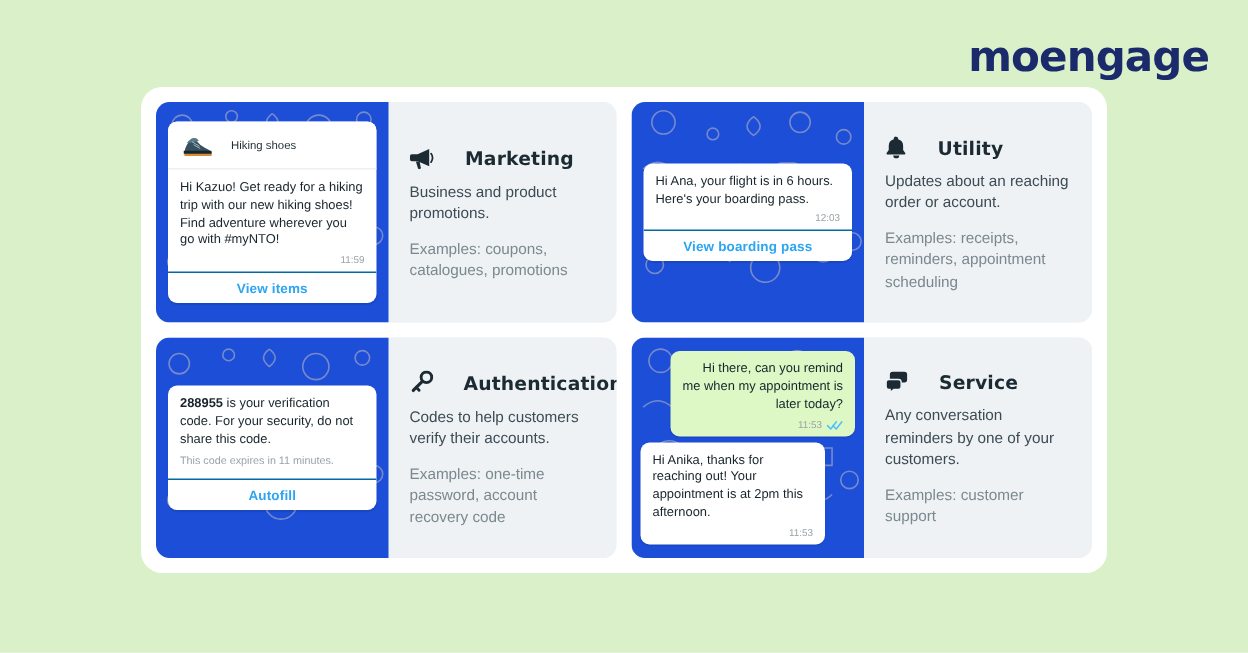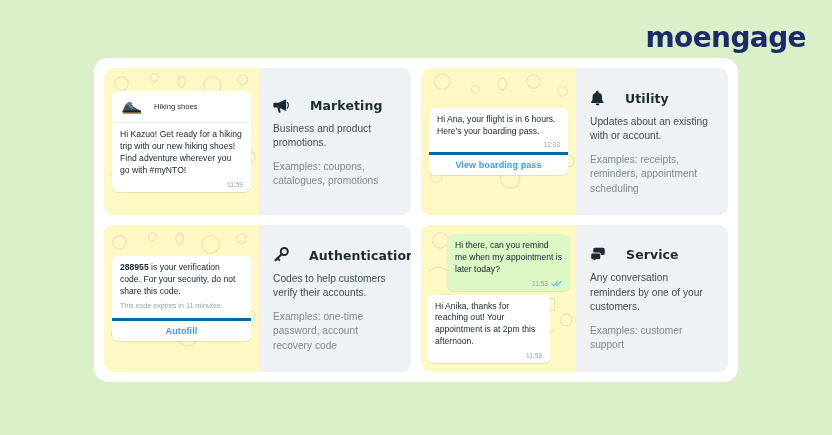--- a/index.html
+++ b/index.html
@@ -40,21 +40,21 @@
   
   .card {
     display: flex;
     border-radius: 9px;
     overflow: hidden;
     background: #eef2f5;
   }
   .chat-pane {
     position: relative;
     width: 50.5%;
-    background: #fef9c3;
+    background: #1d4ed8;
     overflow: hidden;
     display: flex;
     flex-direction: column;
     justify-content: center;
     padding: 6px 8px;
   }
   .chat-pane .doodles {
     position: absolute; inset: 0;
     opacity: .5;
     pointer-events: none;
@@ -88,36 +88,36 @@
   }
 
   
   .bubble {
     position: relative;
     background: #ffffff;
     border-radius: 6px;
     box-shadow: 0 1px 1px rgba(0,0,0,.10);
     overflow: hidden;
   }
-  .bubble.out { background: #ddf7c5; }
+  .bubble.out { background: #ddf7c5; text-align: right; }
   .bubble .body { padding: 6px 8px 3px 8px; }
   .bubble .txt {
     font-size: 8.6px; line-height: 1.38; color: #17242b;
   }
   .bubble .sub {
     font-size: 7.2px; color: #9aa3a8; margin-top: 3px; line-height: 1.3;
   }
   .bubble .meta {
     display: flex; align-items: center; justify-content: flex-end;
     gap: 3px;
     font-size: 6.6px; color: #9aa3a8;
     padding: 1px 8px 4px 8px;
   }
   .bubble .cta {
-    border-top: 3px solid #0369a1;
+    border-top: 1px solid #0369a1;
     text-align: center;
     padding: 5px 4px 5px;
     font-size: 9px; font-weight: 700; color: #2ca5f2;
     letter-spacing: .1px;
   }
   .ticks { display: inline-block; line-height: 0; }
 
   
   .prodhead {
     display: flex; align-items: center; gap: 9px;
@@ -181,20 +181,21 @@
                 <path d="M20 17 l10 6 M22 21 l9 5" stroke="#cfd8dd" stroke-width="1" fill="none"></path>
               </svg>
               <div class="prodname">Hiking shoes</div>
             </div>
             <div class="body">
               <div class="txt">Hi Kazuo! Get ready for a hiking trip with our new hiking shoes! Find adventure wherever you go with #myNTO!</div>
             </div>
             <div class="meta">
               <span>11:59</span>
             </div>
+            <div class="cta">View items</div>
           </div>
         </div>
 
         <div class="info-pane">
           <div class="info-head">
             <svg class="ic" width="17" height="15" viewBox="0 0 22 19">
               <path d="M2 6 h5 l10 -4.5 v15 L7 12 H2 a1.6 1.6 0 0 1 -1.6 -1.6 v-2.8 A1.6 1.6 0 0 1 2 6 z" fill="#1c2b33"></path>
               <path d="M5.5 12.2 h3.2 l1.1 5.4 a1.3 1.3 0 0 1 -2.5 .5 z" fill="#1c2b33"></path>
               <path d="M18.6 5.5 q2.6 3.6 0 7.4" stroke="#1c2b33" stroke-width="1.5" fill="none" stroke-linecap="round"></path>
             </svg>
@@ -242,21 +243,21 @@
         </div>
 
         <div class="info-pane">
           <div class="info-head">
             <svg class="ic" width="15" height="16" viewBox="0 0 18 19">
               <path d="M9 1.2 a1.5 1.5 0 0 1 1.5 1.5 v.5 a5.4 5.4 0 0 1 4 5.2 v3.4 l1.7 2.5 a.7 .7 0 0 1 -.6 1.1 H1.9 a.7 .7 0 0 1 -.6 -1.1 L3 11.8 V8.4 a5.4 5.4 0 0 1 4 -5.2 v-.5 A1.5 1.5 0 0 1 9 1.2 z" fill="#1c2b33"></path>
               <path d="M6.6 16.2 h4.8 a2.4 2.4 0 0 1 -4.8 0 z" fill="#1c2b33"></path>
             </svg>
             <div class="info-title">Utility</div>
           </div>
-          <div class="info-desc">Updates about an existing with or account.</div>
+          <div class="info-desc">Updates about an reaching order or account.</div>
           <div class="info-ex">Examples: receipts, reminders, appointment scheduling</div>
         </div>
       </div>
 
       <div class="card">
         <div class="chat-pane">
           <svg class="doodles" viewBox="0 0 160 130" preserveAspectRatio="xMidYMid slice">
             <g fill="none" stroke="#cfc6bd" stroke-width="1.1">
               <circle cx="16" cy="18" r="7"></circle>
                 <circle cx="50" cy="12" r="4"></circle>

